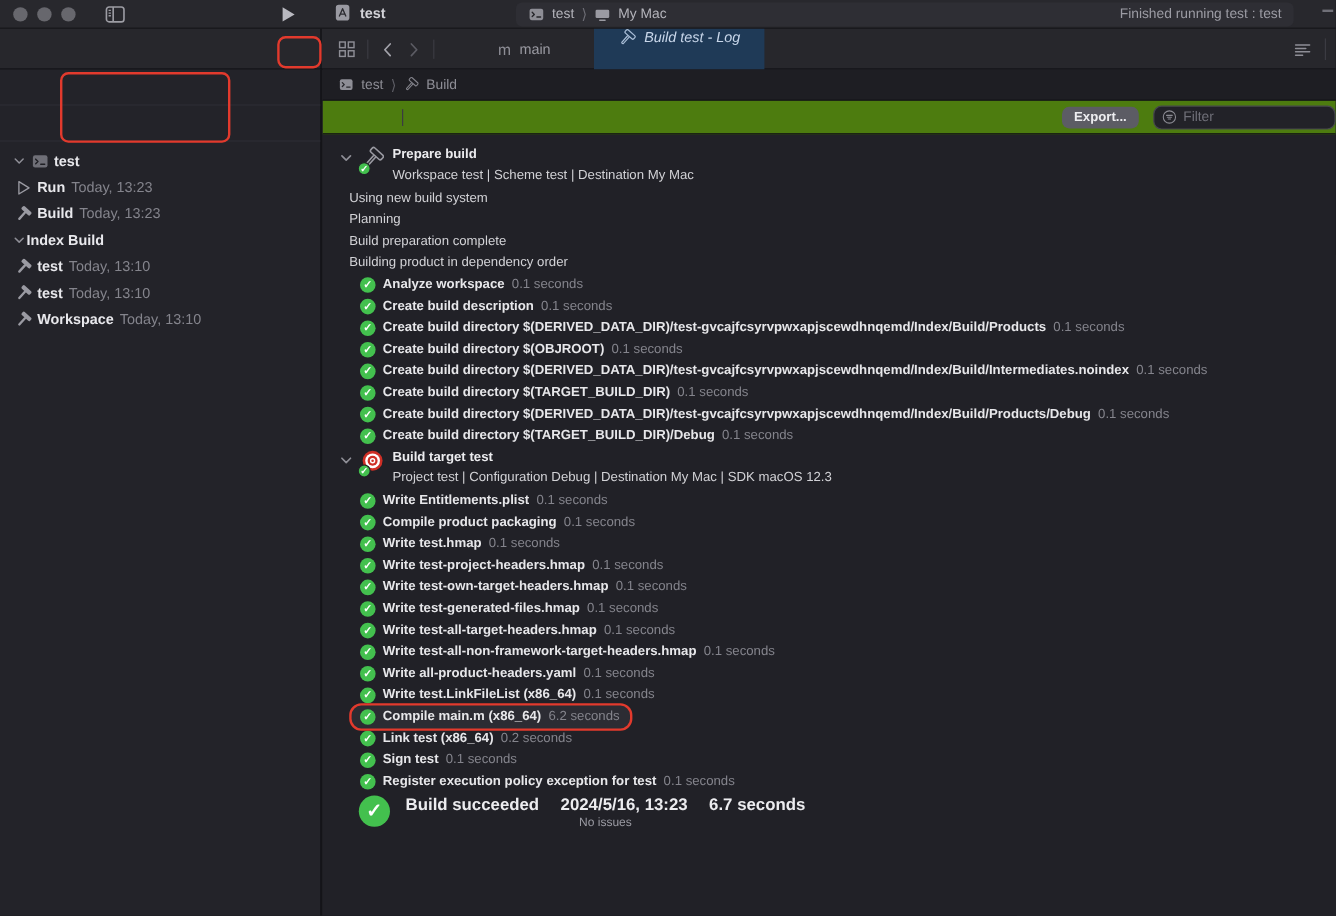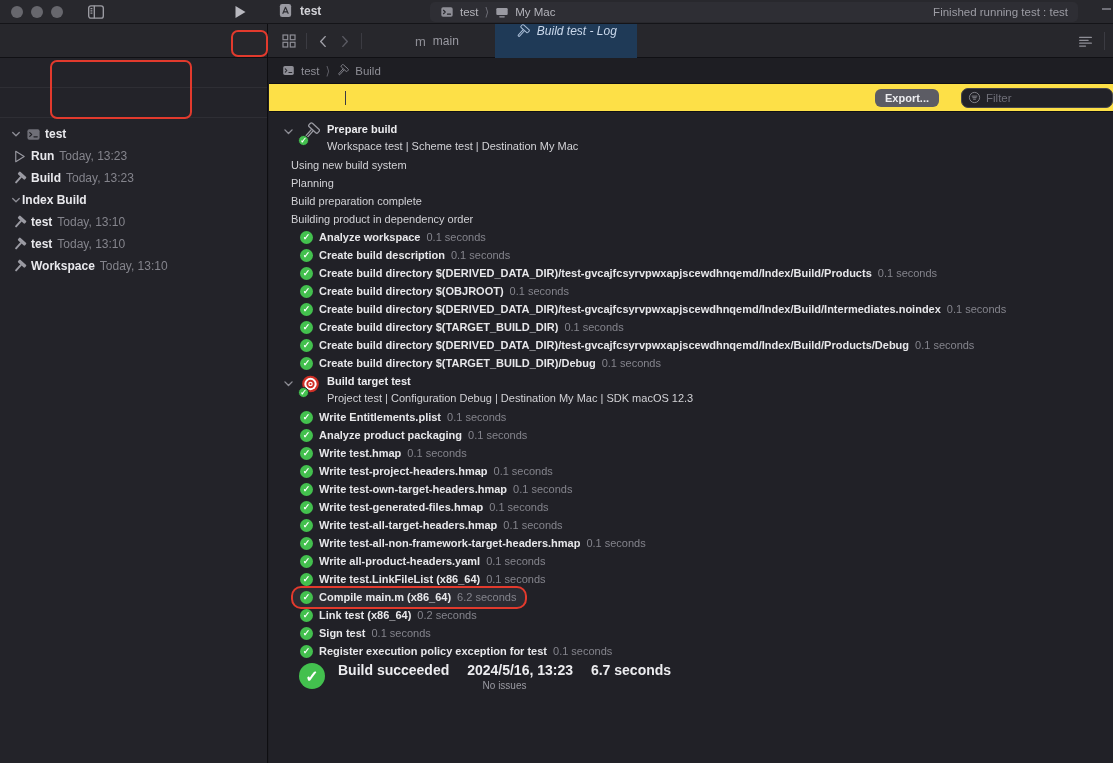--- a/index.html
+++ b/index.html
@@ -61,22 +61,22 @@
   .tree-row .t-label { font-weight:bold; color:#e8e8ec; }
   .tree-row .t-time { color:#84848c; margin-left:5px; }
 
   
   .main { position:absolute; left:269px; top:58px; right:0; bottom:0; background:#212127; }
   .crumbbar { height:26px; background:#1e1e23; border-bottom:1px solid #101014;
     display:flex; align-items:center; padding-left:13px; gap:6px; }
   .crumb { display:flex; align-items:center; gap:6px; color:#8e8e96; font-size:11.5px; }
   .crumb .ico { width:13px; height:13px; color:#83838b; }
   .crumb-sep { color:#5e5e66; font-size:12px; }
-  .filterbar { height:28px; background:#fde047; border-bottom:1px solid #101014;
-    display:flex; align-items:center; padding:0 0 0 13px;gap:10px; }
+  .filterbar { height:28px; background:#4d7c0f; border-bottom:1px solid #101014;
+    display:flex; align-items:center; padding:0 0 0 13px; }
   .fseg { font-size:11px; font-weight:bold; color:#74747c; padding:2px 10px; border-radius:11px; }
   .fdiv { width:1px; height:14px; background:#3b3b42; margin:0 9px; }
   .export-btn { margin-left:auto; background:#5c5c64; color:#ededf0; font-size:11px; font-weight:bold;
     border:none; border-radius:6px; padding:3px 10px; }
   .filter-field { margin:0 0 0 12px; width:152px; height:20px; background:#222228;
     border:1px solid #46464d; border-radius:7px; display:flex; align-items:center; padding:0 6px; gap:5px; }
   .filter-field .ico { width:13px; height:13px; color:#8a8a92; flex:none; }
   .filter-field input { background:none; border:none; outline:none; width:100%;
     font-size:11.5px; color:#d6d6da; font-family:"Liberation Sans", sans-serif; }
   .filter-field input::placeholder { color:#6f6f78; }
@@ -483,21 +483,21 @@
       <div class="log-row task">
     <span class="row-inner">
       <span class="check">✓</span>
       <span class="task-text">Write Entitlements.plist</span>
       <span class="task-time">0.1 seconds</span>
     </span>
   </div>
       <div class="log-row task">
     <span class="row-inner">
       <span class="check">✓</span>
-      <span class="task-text">Analyze product packaging</span>
+      <span class="task-text">Compile product packaging</span>
       <span class="task-time">0.1 seconds</span>
     </span>
   </div>
       <div class="log-row task">
     <span class="row-inner">
       <span class="check">✓</span>
       <span class="task-text">Write test.hmap</span>
       <span class="task-time">0.1 seconds</span>
     </span>
   </div>

